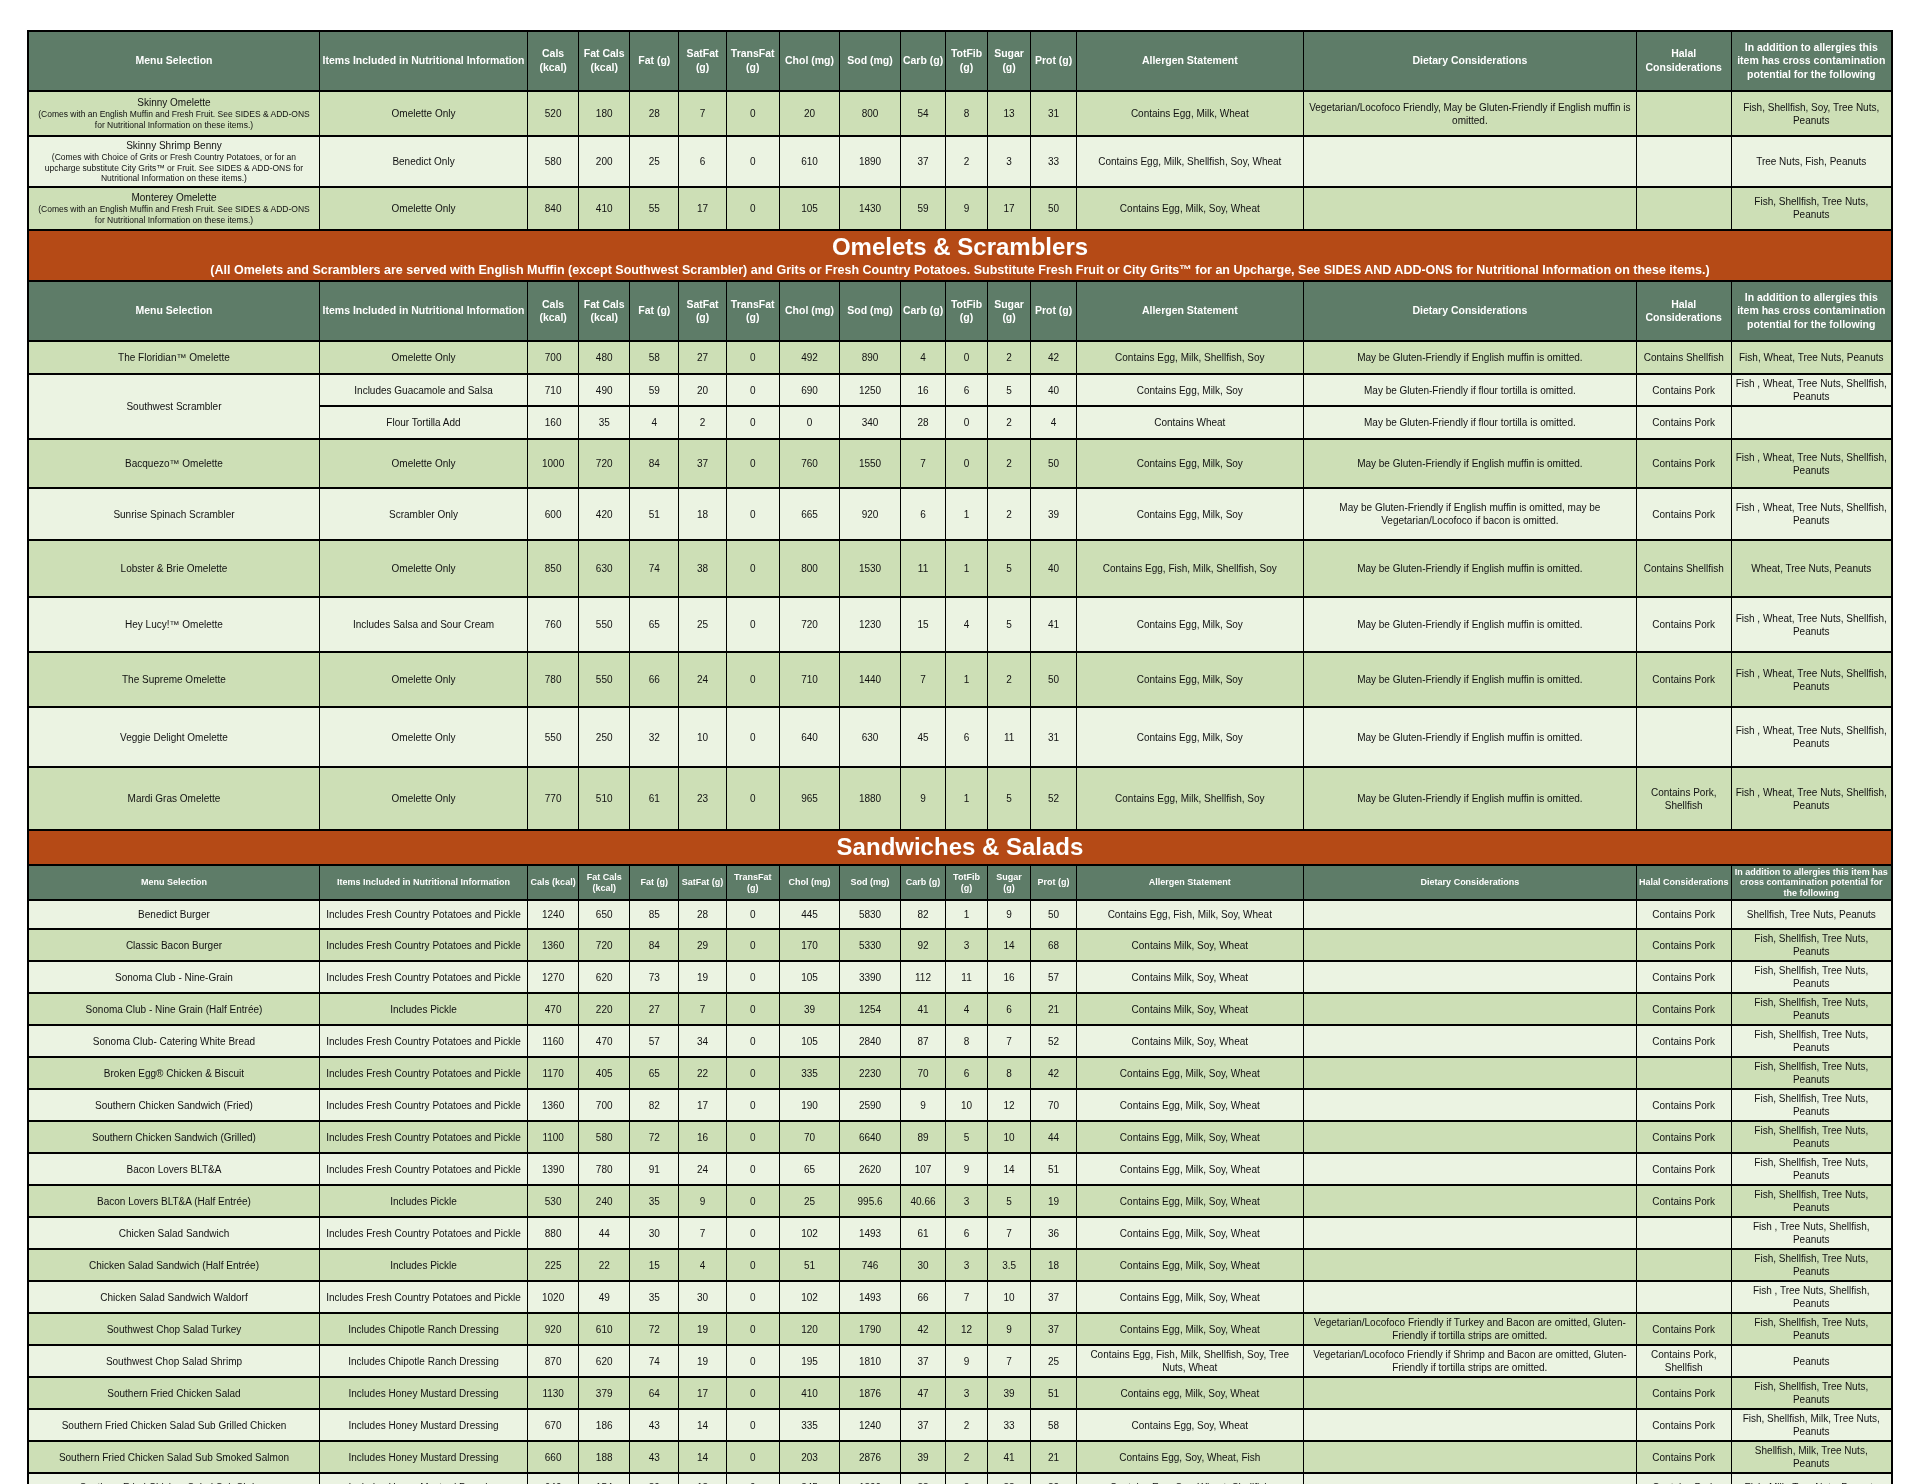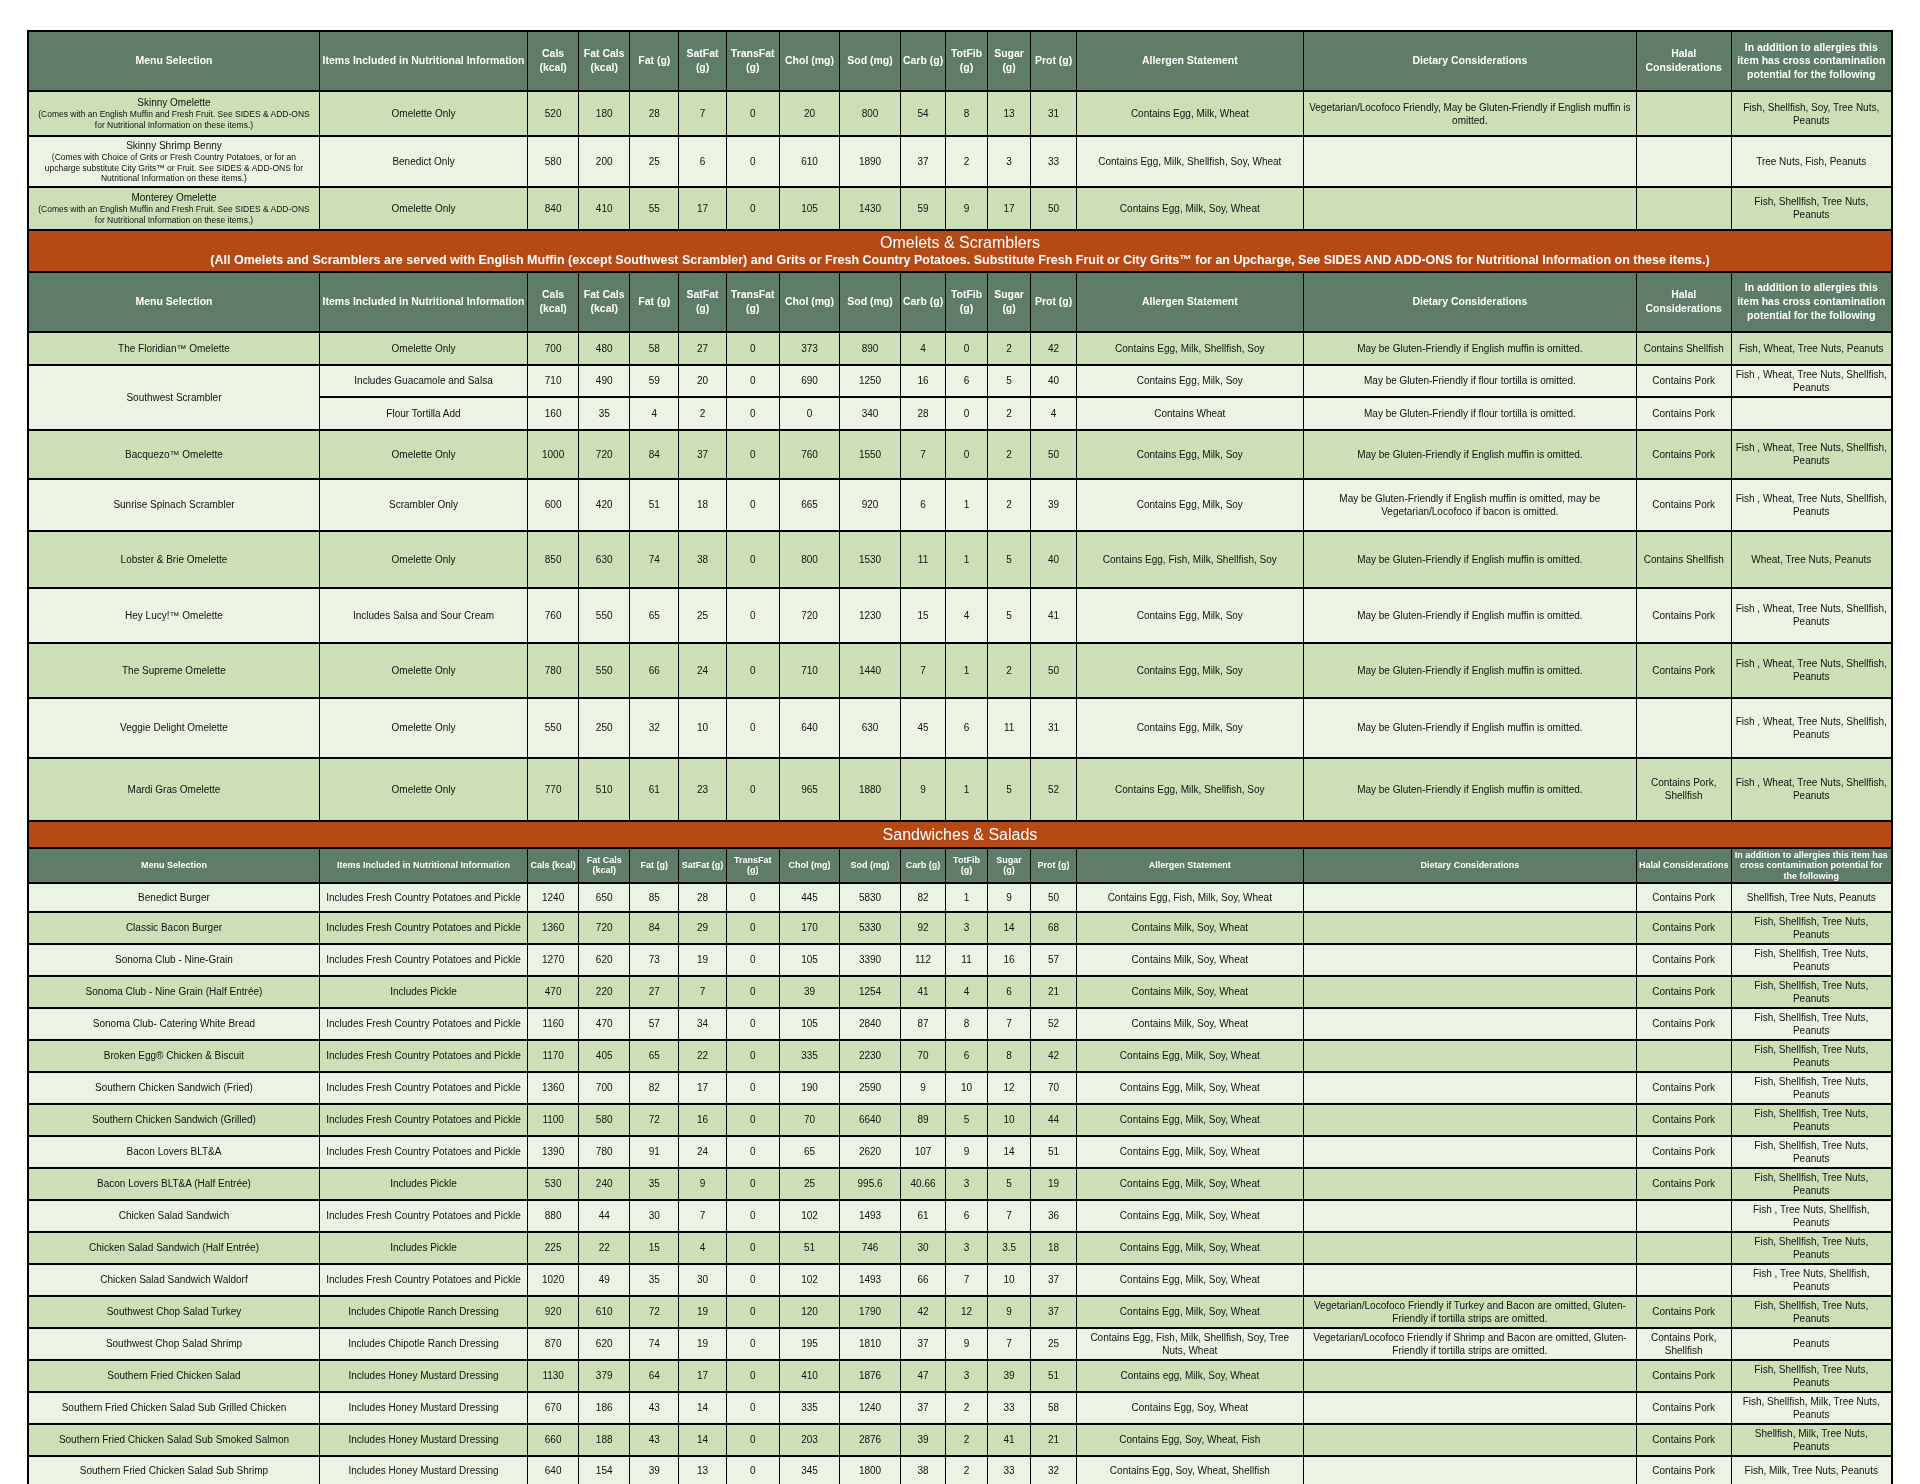--- a/index.html
+++ b/index.html
@@ -14,21 +14,21 @@
   table.nutrition{position:absolute;left:27px;top:30px;width:1866px;border-collapse:collapse;table-layout:fixed;border:2px solid var(--border);}
   th,td{border:1px solid var(--border);overflow:hidden;vertical-align:middle;word-wrap:break-word;}
   tr.head th{background:var(--header-bg);color:var(--header-text);font-size:10.5px;font-weight:bold;text-align:center;padding:3px 2px;line-height:1.3;}
   tr.head.compact th{font-size:9px;padding:1px 2px;line-height:1.15;}
   td{font-size:10px;color:var(--cell-text);text-align:center;padding:2px 4px;line-height:1.3;border-top-width:2px;border-bottom-width:2px;}
   tr.green td{background:var(--row-green);}
   tr.light td{background:var(--row-light);}
   td.menu{font-size:10px;}
   .menu-note{font-size:8.5px;line-height:1.25;}
   tr.band td{background:var(--band-bg);color:var(--band-text);text-align:center;padding:2px 4px;border:2px solid var(--border);}
-  .band-title{font-size:16px;font-weight:normal;line-height:1.2;}
+  .band-title{font-size:24px;font-weight:bold;line-height:1.2;}
   .band-sub{font-size:12.5px;font-weight:bold;line-height:1.25;margin-top:1px;}
 </style>
 </head>
 <body>
 
 <div class="page">
   <table class="nutrition" id="nutrition-table">
       <colgroup>
         <col style="width: 15.4%;">
         <col style="width: 11%;">
@@ -162,21 +162,21 @@
         <tr class="green" style="height: 33px;">
           <td class="menu">
             <div>The Floridian™ Omelette</div>
           </td>
           <td>Omelette Only</td>
           <td>700</td>
           <td>480</td>
           <td>58</td>
           <td>27</td>
           <td>0</td>
-          <td>373</td>
+          <td>492</td>
           <td>890</td>
           <td>4</td>
           <td>0</td>
           <td>2</td>
           <td>42</td>
           <td>Contains Egg, Milk, Shellfish, Soy</td>
           <td>May be Gluten-Friendly if English muffin is omitted.</td>
           <td>Contains Shellfish</td>
           <td>Fish, Wheat, Tree Nuts, Peanuts</td>
         </tr>

